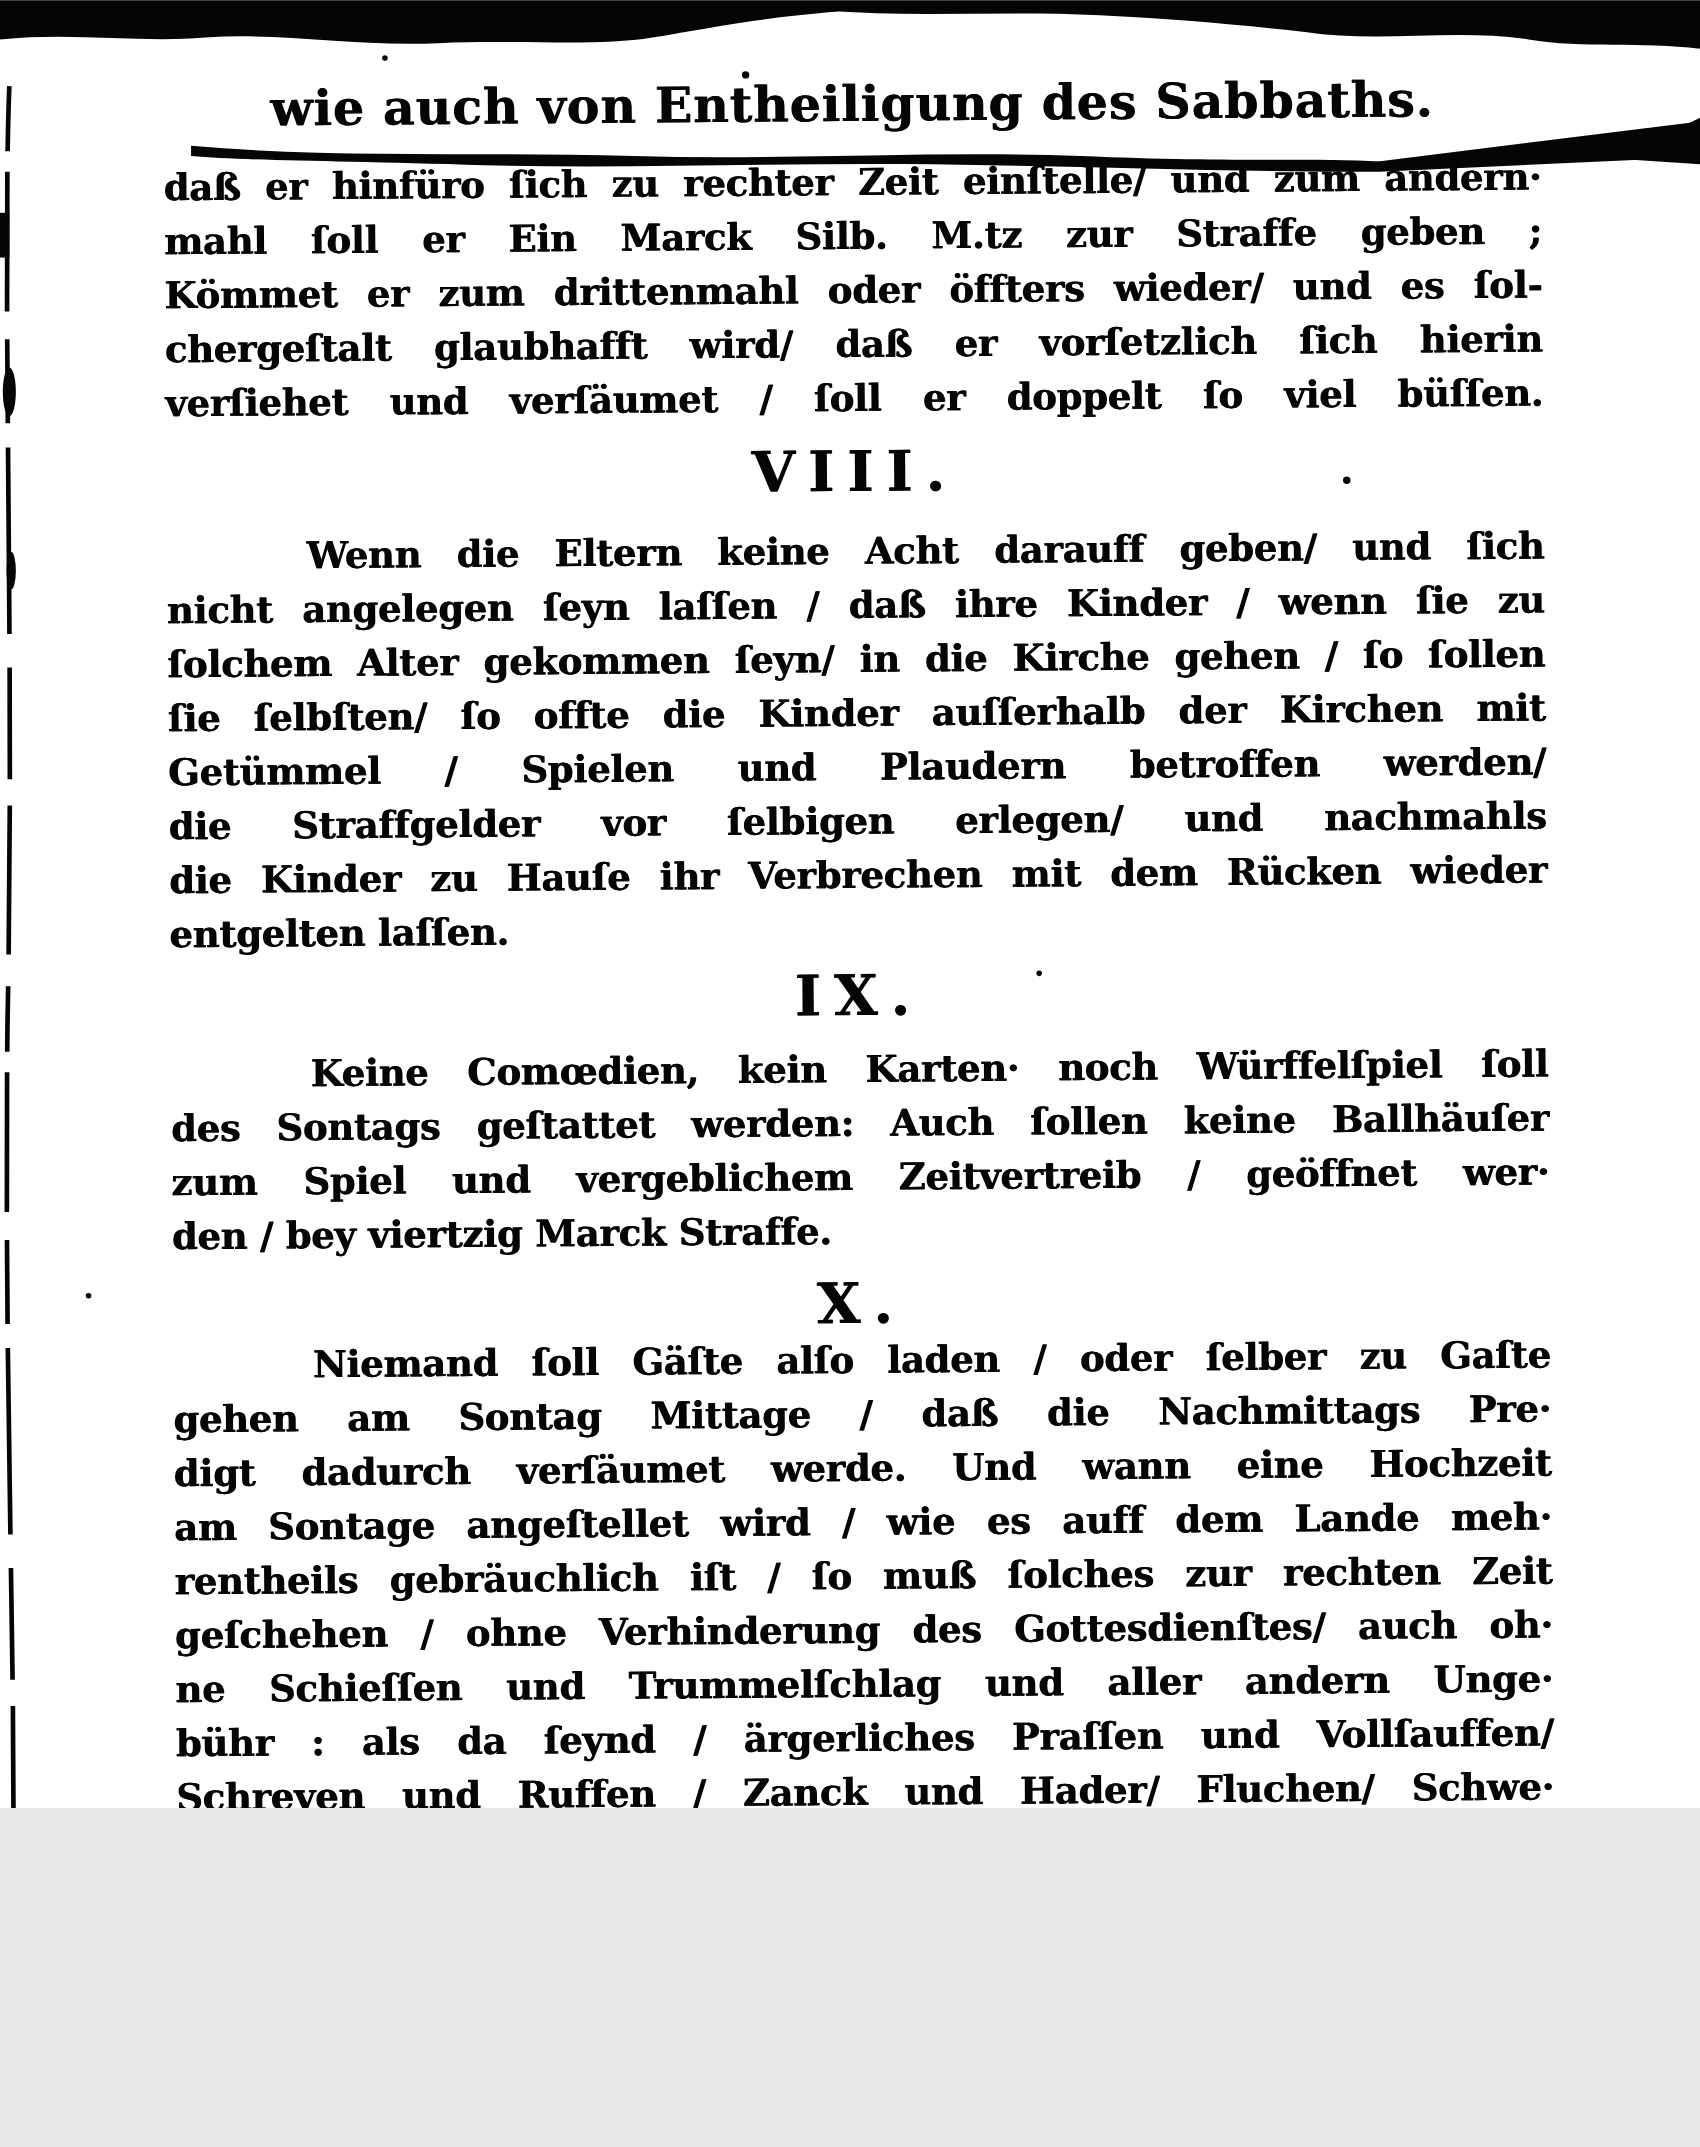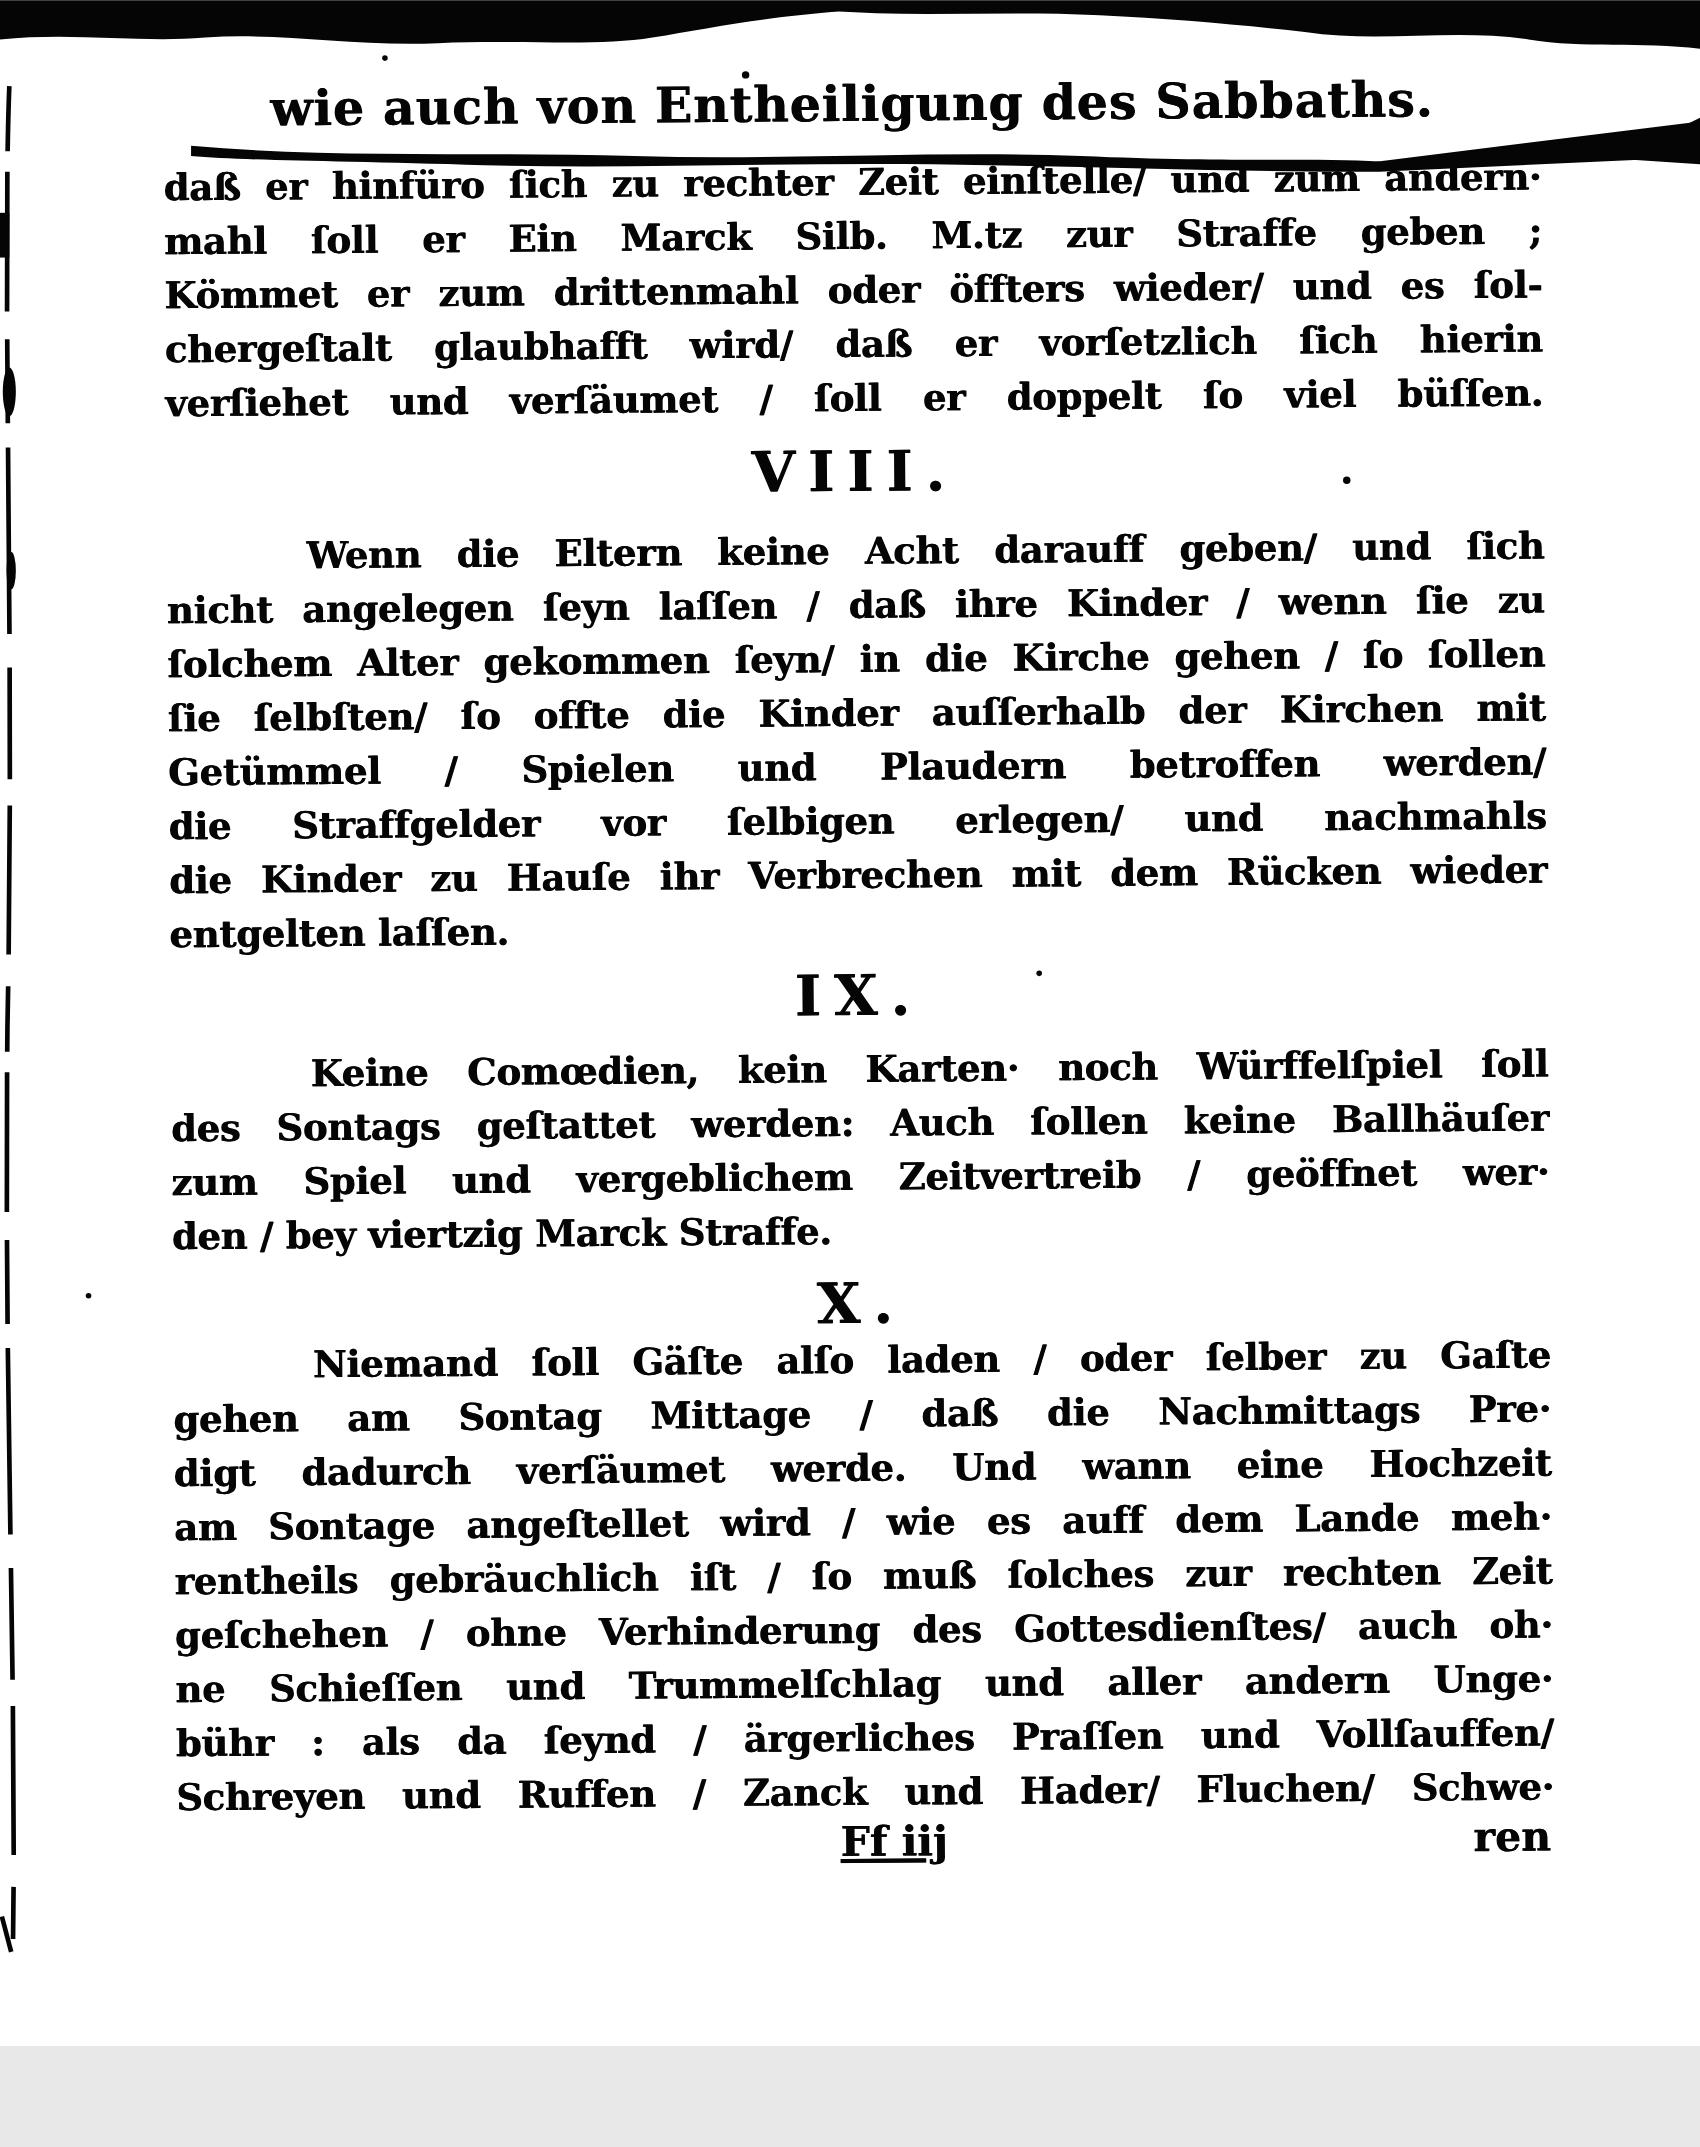--- a/index.html
+++ b/index.html
@@ -1,17 +1,17 @@
 <!DOCTYPE html>
 <html style="font-size:15px"><head>
 <meta charset="utf-8">
 <style>
   html,body{margin:0;padding:0;background:#e8e8e8;}
   #page{
-    position:relative;width:1700px;height:2046px;background:#ffffff;
+    position:relative;width:1700px;height:1808px;background:#ffffff;
     overflow:hidden;font-family:"DejaVu Serif","Liberation Serif",serif;
     color:#050505;
   }
   #artifacts{position:absolute;left:0;top:0;width:1700px;height:2148px;pointer-events:none;}
   #ink{position:absolute;left:0;top:0;width:1700px;height:2148px;
        transform:rotate(-0.45deg);transform-origin:850px 1025px;}
   .running-head{
     position:absolute;top:75px;left:170px;width:1378px;text-align:center;
     font-size:49px;font-weight:700;letter-spacing:0.9px;white-space:nowrap;
     text-shadow:0.7px 0 0 currentColor;

